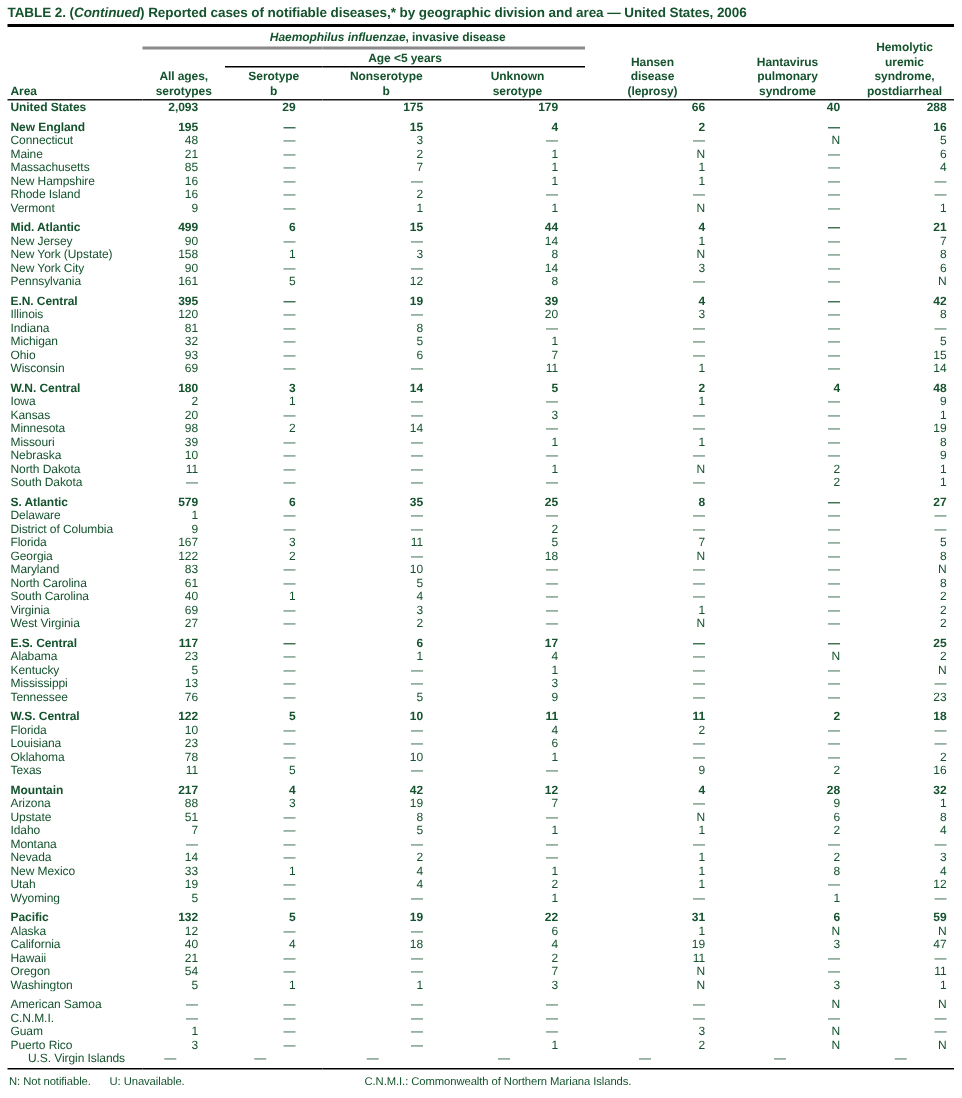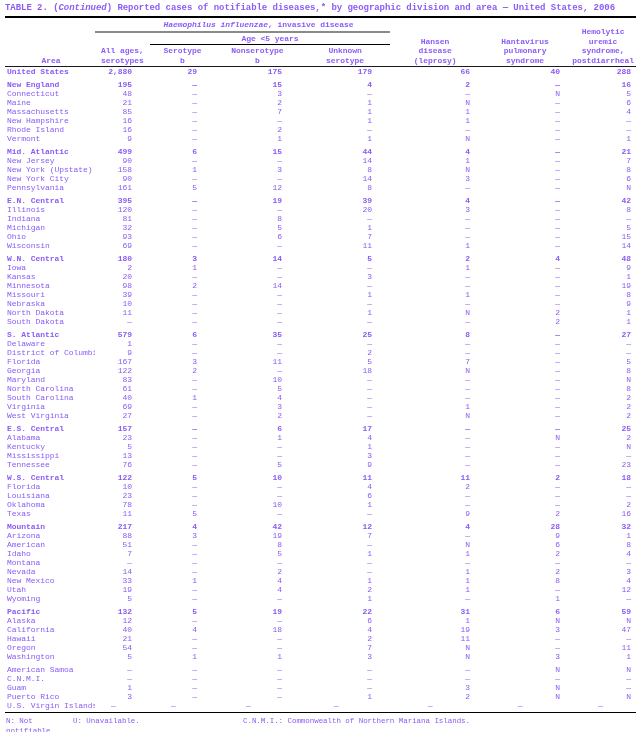--- a/index.html
+++ b/index.html
@@ -1,33 +1,33 @@
 <!DOCTYPE html>
 <html><head>
 <meta charset="utf-8">
 <style>
   html,body { margin:0; padding:0; background:#ffffff; }
   .page {
     width:641px; height:732px; box-sizing:border-box;
-    padding:3px 5px 0 5px; background:#ffffff; color:#8b5cf6;
-    font-family:Liberation Mono, monospace; overflow:hidden;
+    padding:3px 5px 0 5px; background:#ffffff; color:#14532d;
+    font-family:Liberation Sans, sans-serif; overflow:hidden;
   }
   .title {
     font-size:9px; font-weight:bold; line-height:11px;
     letter-spacing:-0.05px; padding-bottom:2px; border-bottom:2px solid #000;
     white-space:nowrap;
   }
   .title i { font-style:italic; }
   table { border-collapse:collapse; width:631px; table-layout:fixed; margin-top:1px; }
   thead th {
     font-size:8px; font-weight:bold; line-height:9.5px;
     vertical-align:bottom; text-align:center; padding:1px 0;
     white-space:pre-line; letter-spacing:-0.05px;
   }
-  th.h-area { text-align:center; padding-left:2px; }
+  th.h-area { text-align:left; padding-left:2px; }
   th.h-hi { border-bottom:2px solid #8a8a8a; padding-bottom:1px; font-style:normal; }
   th.h-hi i { font-style:italic;padding-left:32px; }
   th.h-age { border-bottom:1px solid #000000; padding-bottom:1px; }
   .hb { border-bottom:1.5px solid #1a1a1a; }
   tbody td {
     font-size:8px; line-height:9px; height:9px; padding:0;
     white-space:nowrap; letter-spacing:-0.05px;
   }
   tbody td.area { text-align:left; padding-left:2px; overflow:hidden; }
   tbody td.num { text-align:right; }
@@ -92,21 +92,21 @@
 b</th>
         <th class="hb">Nonserotype
 b</th>
         <th class="hb">Unknown
 serotype</th>
       </tr>
     </thead>
     <tbody>
         <tr class="bold ">
           <td class="area">United States</td>
-          <td class="num">2,880</td>
+          <td class="num">2,093</td>
           <td class="num">29</td>
           <td class="num">175</td>
           <td class="num">179</td>
           <td class="num">66</td>
           <td class="num">40</td>
           <td class="num">288</td>
         </tr>
         <tr class="bold gap">
           <td class="area">New England</td>
           <td class="num">195</td>
@@ -462,21 +462,21 @@
           <td class="num">27</td>
           <td class="num">—</td>
           <td class="num">2</td>
           <td class="num">—</td>
           <td class="num">N</td>
           <td class="num">—</td>
           <td class="num">2</td>
         </tr>
         <tr class="bold gap">
           <td class="area">E.S. Central</td>
-          <td class="num">157</td>
+          <td class="num">117</td>
           <td class="num">—</td>
           <td class="num">6</td>
           <td class="num">17</td>
           <td class="num">—</td>
           <td class="num">—</td>
           <td class="num">25</td>
         </tr>
         <tr class="">
           <td class="area">Alabama</td>
           <td class="num">23</td>
@@ -581,21 +581,21 @@
           <td class="area">Arizona</td>
           <td class="num">88</td>
           <td class="num">3</td>
           <td class="num">19</td>
           <td class="num">7</td>
           <td class="num">—</td>
           <td class="num">9</td>
           <td class="num">1</td>
         </tr>
         <tr class="">
-          <td class="area">American</td>
+          <td class="area">Upstate</td>
           <td class="num">51</td>
           <td class="num">—</td>
           <td class="num">8</td>
           <td class="num">—</td>
           <td class="num">N</td>
           <td class="num">6</td>
           <td class="num">8</td>
         </tr>
         <tr class="">
           <td class="area">Idaho</td>

